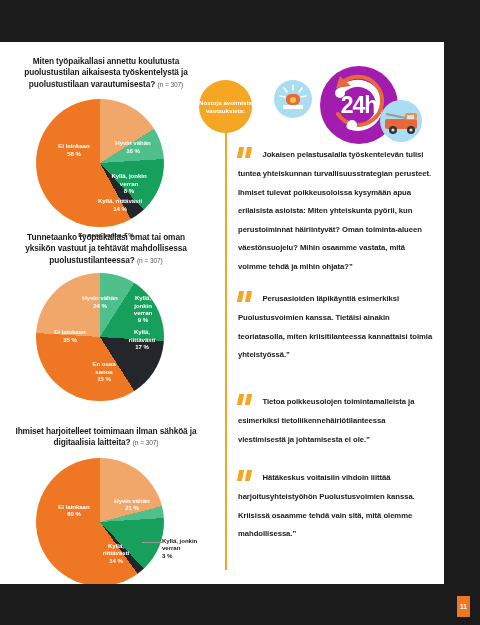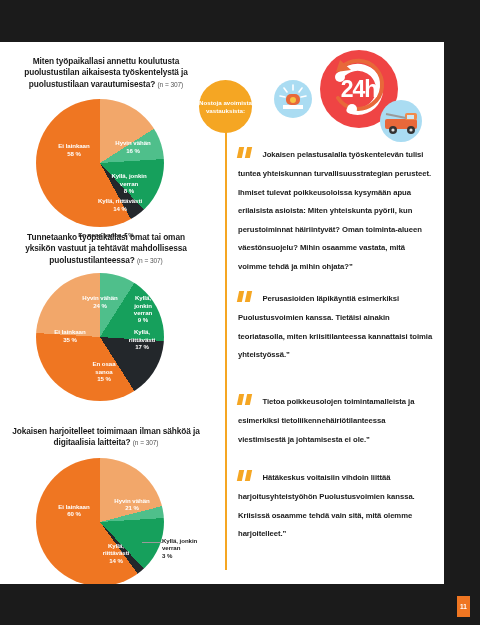--- a/index.html
+++ b/index.html
@@ -33,22 +33,22 @@
   .badge span{font-size:6.2px;font-weight:bold;color:#ffffff;text-align:center;line-height:7.6px;}
   .quote{position:absolute;left:26px;width:196px;}
   .qmark{display:inline-block;margin-right:5px;vertical-align:-1px;}
   .qmark i{display:inline-block;width:5px;height:11px;background:#f5a623;
            transform:skewX(-12deg);margin-right:2.5px;}
   .quote p{margin:0;font-size:7.7px;font-weight:bold;color:#1b1b1b;line-height:12.6px;
            letter-spacing:-0.05px;display:inline;}
 
   
   .illo{position:absolute;left:0;top:0;width:232px;height:105px;}
-  .h24{position:absolute;left:108px;top:8px;width:78px;height:78px;border-radius:50%;
-       background:#ef4444;}
+  .h24{position:absolute;left:108px;top:24px;width:78px;height:78px;border-radius:50%;
+       background:#a21caf;}
   .h24 .txt{position:absolute;left:0;top:26px;width:78px;text-align:center;
             font-size:23px;font-weight:bold;color:#ffffff;letter-spacing:-1px;}
   .siren{position:absolute;left:62px;top:38px;width:38px;height:38px;border-radius:50%;background:#aadcf2;}
   .truck{position:absolute;left:168px;top:58px;width:42px;height:42px;border-radius:50%;background:#aadcf2;}
 
   .page-num{position:absolute;right:10px;bottom:8px;width:13px;height:21px;background:#ef7622;
             color:#ffffff;font-size:6.5px;font-weight:bold;display:flex;
             align-items:center;justify-content:center;}
 </style>
 </head>
@@ -117,21 +117,21 @@
           <span>Kyllä, riittävästi</span><br><span>17 %</span>
         </div>
         <div class="slice-label" style="left:84px;top:94px;width:40px;">
           <span>En osaa sanoa</span><br><span>15 %</span>
         </div>
       </div>
     </div>
 
     <div class="chart-block" style="top:384px;">
       <div class="chart-title">
-        <span>Jokaisen harjoitelleet toimimaan ilman sähköä ja digitaalisia laitteita?</span>
+        <span>Ihmiset harjoitelleet toimimaan ilman sähköä ja digitaalisia laitteita?</span>
         <span class="n">(n = 307)</span>
       </div>
       <div class="pie-wrap" style="height:145px;">
         <div class="pie" style="left:36px;top:9px;width:128px;height:128px;
              background:conic-gradient(from 0deg,
                #f2a76a 0deg 75.6deg,
                #4fbf8b 75.6deg 86.4deg,
                #16a05c 86.4deg 136.8deg,
                #23272b 136.8deg 144deg,
                #ef7622 144deg 360deg);"></div>
@@ -211,19 +211,19 @@
       <p>Tietoa poikkeusolojen toimintamalleista ja esimerkiksi tietoliikennehäiriötilanteessa viestimisestä ja johtamisesta ei ole.”</p>
     </div>
 
     <div class="quote" style="top:245px;">
       <span class="qmark"><i></i><i></i></span>
       <p>Perusasioiden läpikäyntiä esimerkiksi Puolustusvoimien kanssa. Tietäisi ainakin teoriatasolla, miten kriisitilanteessa kannattaisi toimia yhteistyössä.”</p>
     </div>
 
     <div class="quote" style="top:424px;">
       <span class="qmark"><i></i><i></i></span>
-      <p>Hätäkeskus voitaisiin vihdoin liittää harjoitusyhteistyöhön Puolustusvoimien kanssa. Kriisissä osaamme tehdä vain sitä, mitä olemme harjoitelleet.”</p>
+      <p>Hätäkeskus voitaisiin vihdoin liittää harjoitusyhteistyöhön Puolustusvoimien kanssa. Kriisissä osaamme tehdä vain sitä, mitä olemme mahdollisessa.”</p>
     </div>
 
   </div>
 </div>
 
 <div class="page-num">11</div>
 
 </body></html>

